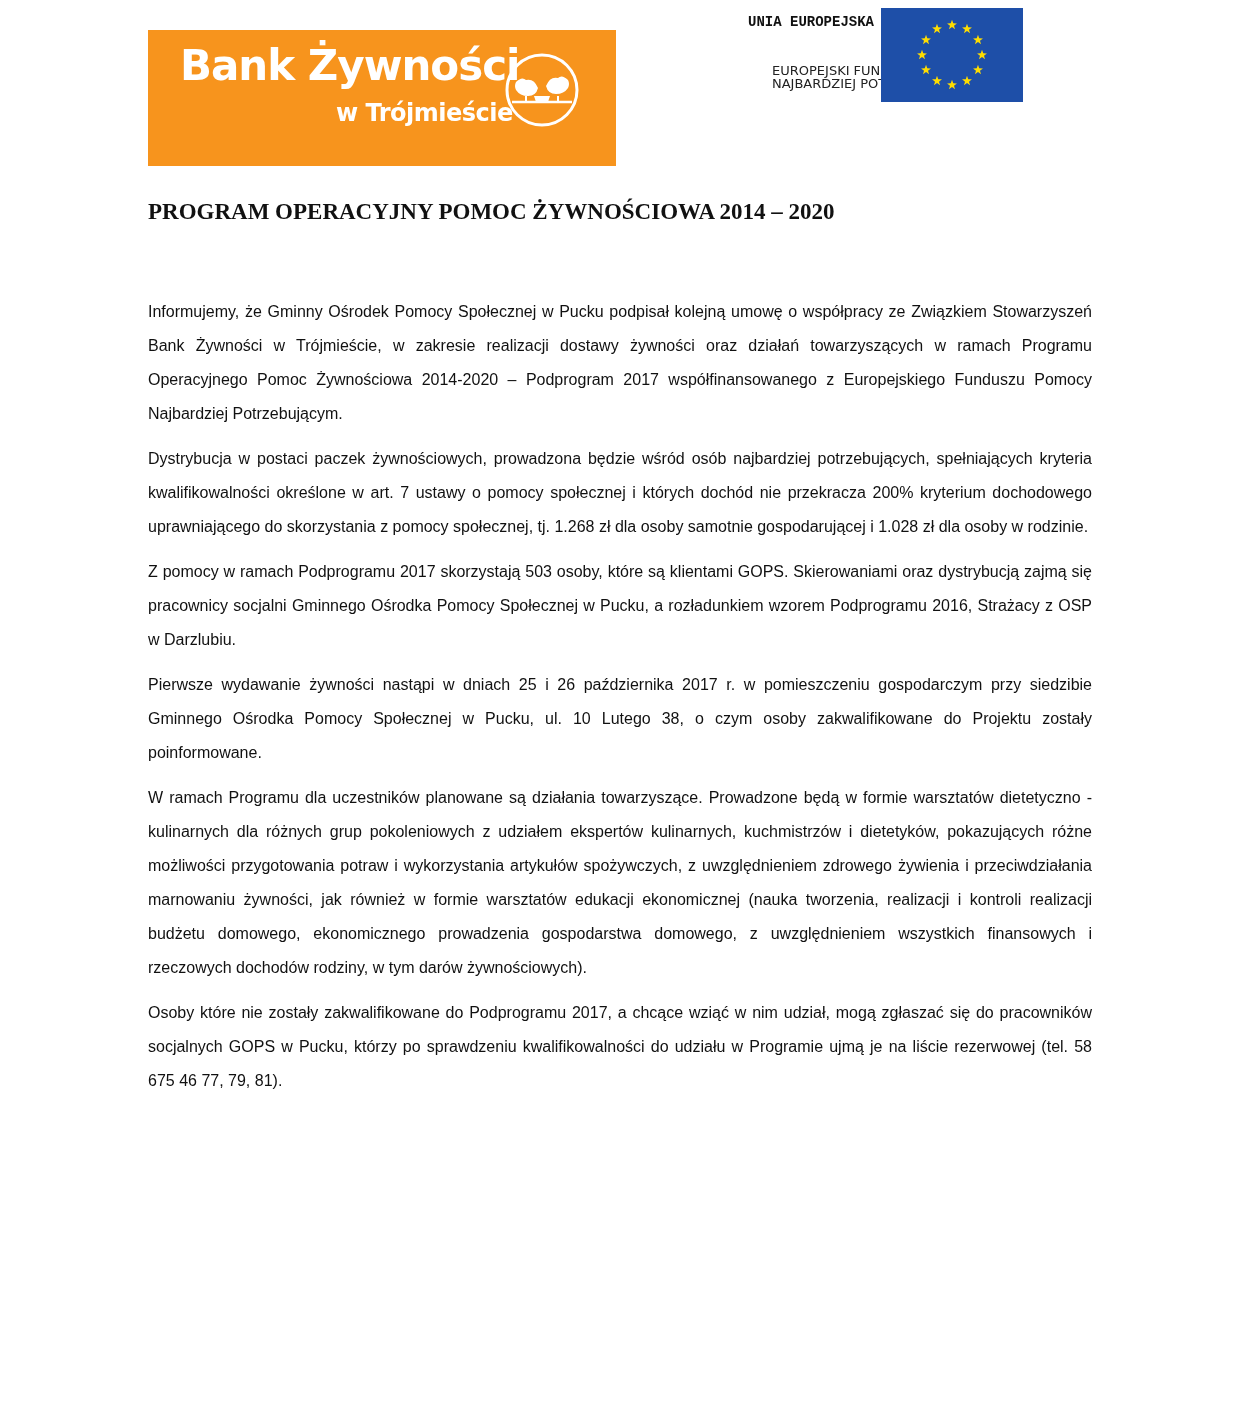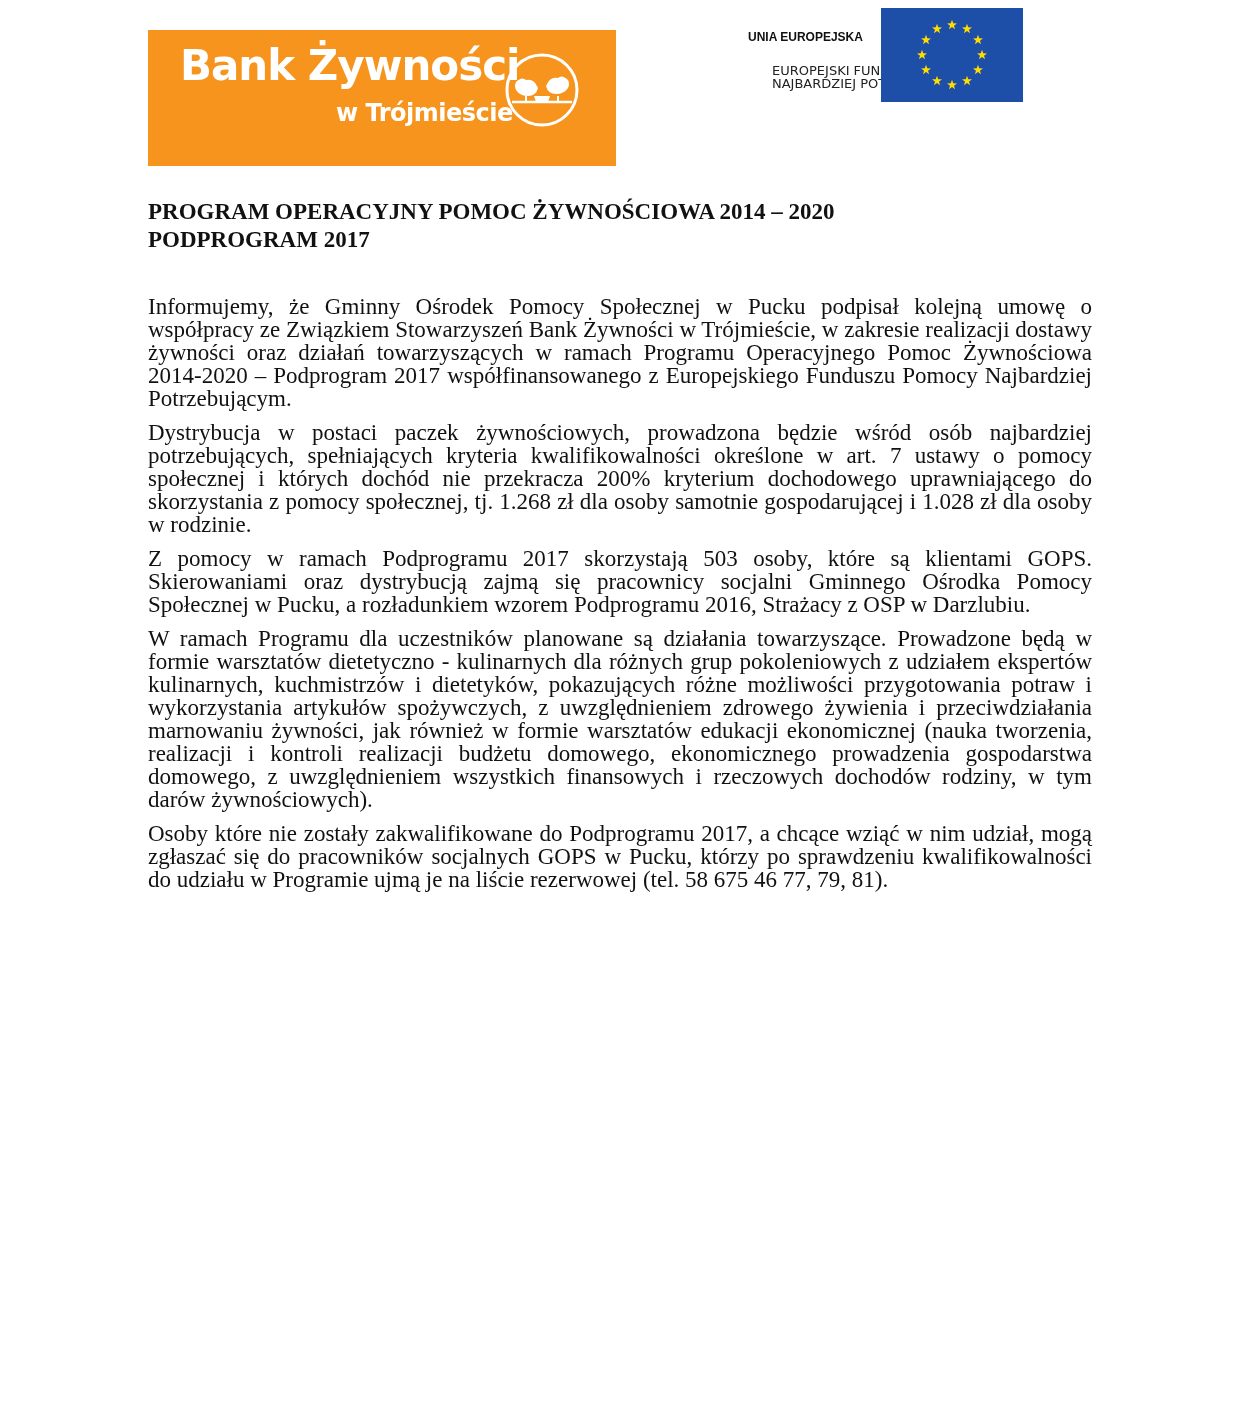--- a/index.html
+++ b/index.html
@@ -5,30 +5,30 @@
   html, body { margin: 0; padding: 0; background: #ffffff; }
   body { width: 1240px; height: 1408px; position: relative; overflow: hidden; color: #111; }
   .logo-bz {
     position: absolute; left: 148px; top: 30px; width: 468px; height: 136px;
     background: #F7941D; color: #fff;
     font-family: "DejaVu Sans", sans-serif; font-weight: bold;
   }
   .logo-bz .t1 { position: absolute; left: 32px; top: 10px; font-size: 42px; letter-spacing: -1px; line-height: 52px; }
   .logo-bz .t2 { position: absolute; left: 188px; top: 68px; font-size: 24px; letter-spacing: -0.5px; line-height: 30px; }
   .logo-bz .emblem { position: absolute; left: 356px; top: 22px; width: 76px; height: 76px; }
-  .eu-title { position: absolute; left: 748px; top: 30px; font-family: Liberation Sans, sans-serif; font-weight: bold; font-size: 12px; color: #111; }
+  .eu-title { position: absolute; left: 748px; top: 14px; font-family: Liberation Mono, monospace; font-weight: bold; font-size: 14px; color: #111; }
   .eu-fund { position: absolute; left: 772px; top: 64px; font-family: "DejaVu Sans", sans-serif; font-size: 13px; line-height: 13px; color: #222; }
   .eu-flag { position: absolute; left: 881px; top: 8px; width: 142px; height: 94px; background: #1E4FA8; }
   .title {
     position: absolute; left: 148px; width: 944px; top: 198px; text-align: left;
     font-family: "Liberation Serif", serif; font-weight: bold; font-size: 23px; line-height: 28px;
   }
   .content {
     position: absolute; left: 148px; width: 944px; top: 295px;
-    font-family: Liberation Serif, serif; font-size: 23px; line-height: 23px;
+    font-family: Liberation Sans, sans-serif; font-size: 16px; line-height: 34px;
     text-align: justify;
   }
   .content p { margin: 0 0 11px 0; }
 </style>
 </head>
 <body>
 
 <div class="logo-bz" style="background: rgb(247, 148, 29);">
   <span class="t1">Bank Żywności</span>
   <span class="t2">w Trójmieście</span>
@@ -60,22 +60,22 @@
       <polygon points="56.00,67.78 57.23,71.28 60.95,71.37 58.00,73.63 59.06,77.19 56.00,75.08 52.94,77.19 54.00,73.63 51.05,71.37 54.77,71.28" fill="#FFDD00"></polygon>
       <polygon points="45.02,56.80 46.25,60.30 49.96,60.39 47.02,62.65 48.08,66.21 45.02,64.10 41.96,66.21 43.02,62.65 40.07,60.39 43.78,60.30" fill="#FFDD00"></polygon>
       <polygon points="41.00,41.80 42.23,45.30 45.95,45.39 43.00,47.65 44.06,51.21 41.00,49.10 37.94,51.21 39.00,47.65 36.05,45.39 39.77,45.30" fill="#FFDD00"></polygon>
       <polygon points="45.02,26.80 46.25,30.30 49.96,30.39 47.02,32.65 48.08,36.21 45.02,34.10 41.96,36.21 43.02,32.65 40.07,30.39 43.78,30.30" fill="#FFDD00"></polygon>
       <polygon points="56.00,15.82 57.23,19.32 60.95,19.41 58.00,21.67 59.06,25.23 56.00,23.12 52.94,25.23 54.00,21.67 51.05,19.41 54.77,19.32" fill="#FFDD00"></polygon>
     </svg>
 </div>
 
 <div class="title">
   <div>PROGRAM OPERACYJNY POMOC ŻYWNOŚCIOWA 2014 – 2020</div>
-  <div>PODPROGRAM 2017</div>
 </div>
 
 <div class="content">
   <p>Informujemy, że Gminny Ośrodek Pomocy Społecznej w Pucku podpisał kolejną umowę o współpracy ze Związkiem Stowarzyszeń Bank Żywności w Trójmieście, w zakresie realizacji dostawy żywności oraz działań towarzyszących w ramach Programu Operacyjnego Pomoc Żywnościowa 2014-2020 – Podprogram 2017 współfinansowanego z Europejskiego Funduszu Pomocy Najbardziej Potrzebującym.</p>
   <p>Dystrybucja w postaci paczek żywnościowych, prowadzona będzie wśród osób najbardziej potrzebujących, spełniających kryteria kwalifikowalności określone w art. 7 ustawy o pomocy społecznej i których dochód nie przekracza 200% kryterium dochodowego uprawniającego do skorzystania z pomocy społecznej, tj. 1.268 zł dla osoby samotnie gospodarującej i 1.028 zł dla osoby w rodzinie.</p>
   <p>Z pomocy w ramach Podprogramu 2017 skorzystają 503 osoby, które są klientami GOPS. Skierowaniami oraz dystrybucją zajmą się pracownicy socjalni Gminnego Ośrodka Pomocy Społecznej w Pucku, a rozładunkiem wzorem Podprogramu 2016, Strażacy z OSP w Darzlubiu.</p>
+  <p>Pierwsze wydawanie żywności nastąpi w dniach 25 i 26 października 2017 r. w pomieszczeniu gospodarczym przy siedzibie Gminnego Ośrodka Pomocy Społecznej w Pucku, ul. 10 Lutego 38, o czym osoby zakwalifikowane do Projektu zostały poinformowane.</p>
   <p>W ramach Programu dla uczestników planowane są działania towarzyszące. Prowadzone będą w formie warsztatów dietetyczno - kulinarnych dla różnych grup pokoleniowych z udziałem ekspertów kulinarnych, kuchmistrzów i dietetyków, pokazujących różne możliwości przygotowania potraw i wykorzystania artykułów spożywczych, z uwzględnieniem zdrowego żywienia i przeciwdziałania marnowaniu żywności, jak również w formie warsztatów edukacji ekonomicznej (nauka tworzenia, realizacji i kontroli realizacji budżetu domowego, ekonomicznego prowadzenia gospodarstwa domowego, z uwzględnieniem wszystkich finansowych i rzeczowych dochodów rodziny, w tym darów żywnościowych).</p>
   <p>Osoby które nie zostały zakwalifikowane do Podprogramu 2017, a chcące wziąć w nim udział, mogą zgłaszać się do pracowników socjalnych GOPS w Pucku, którzy po sprawdzeniu kwalifikowalności do udziału w Programie ujmą je na liście rezerwowej (tel. 58 675 46 77, 79, 81).</p>
 </div>
 
 </body></html>

